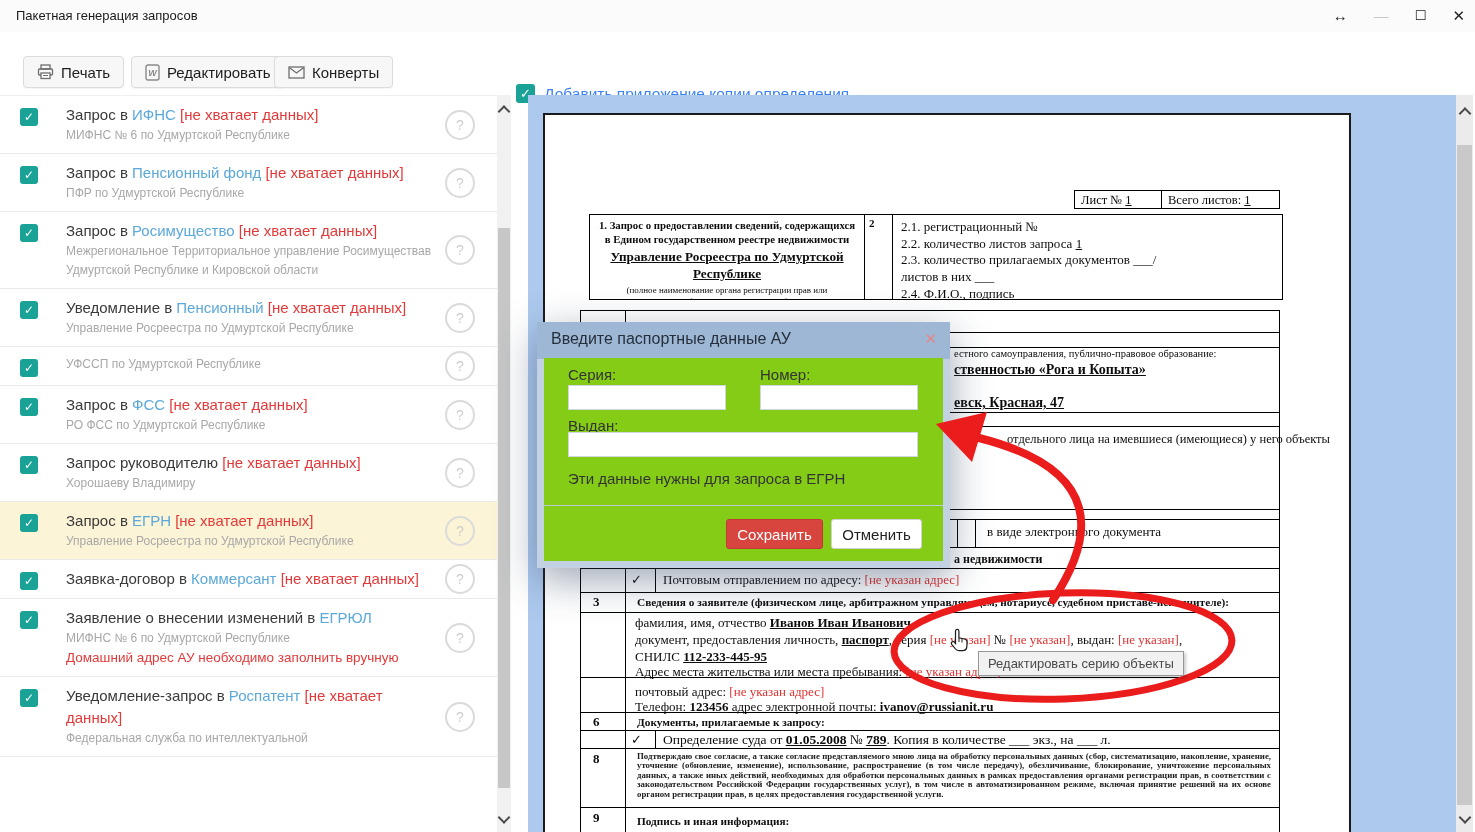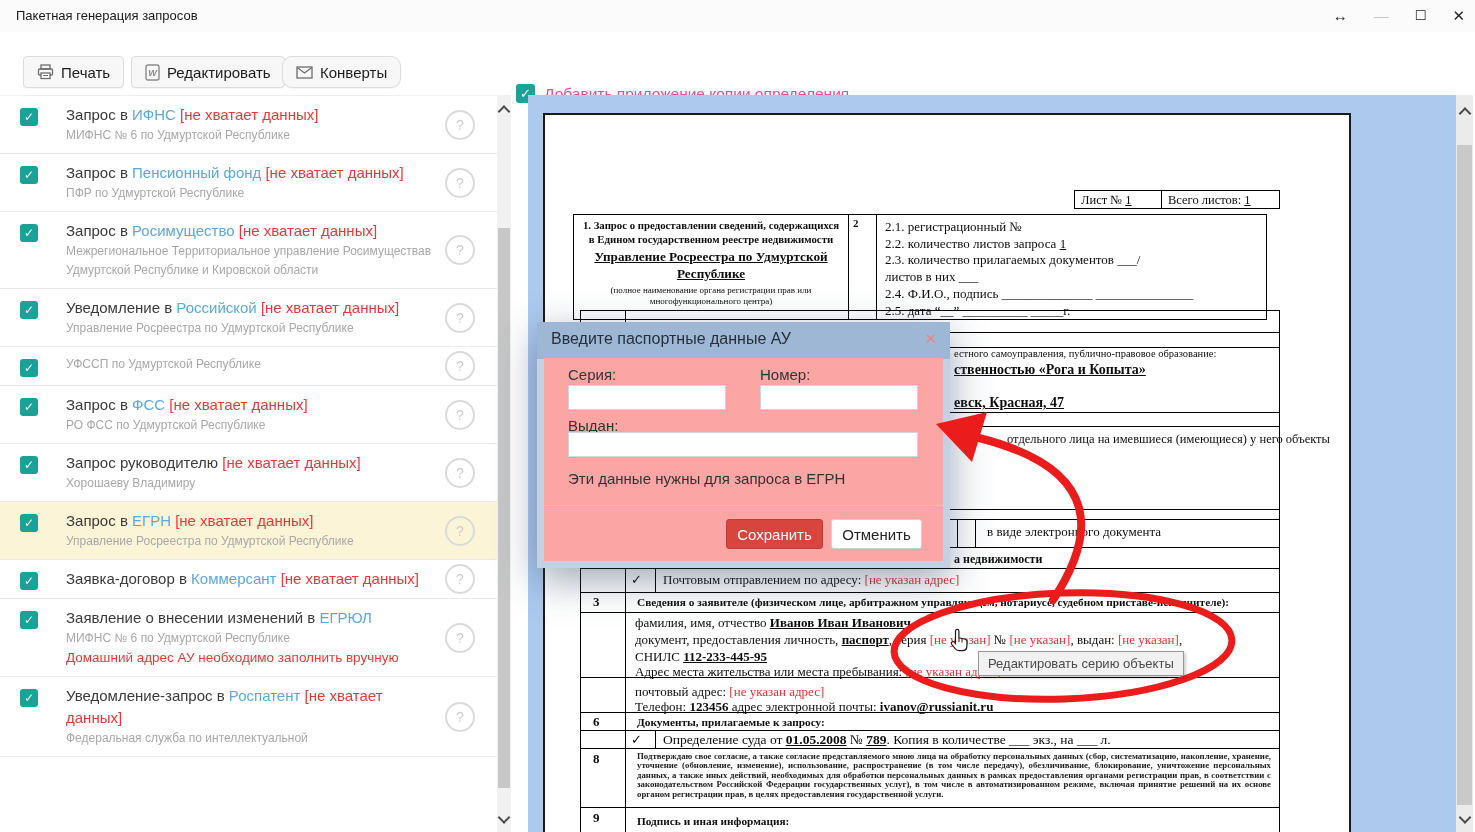--- a/index.html
+++ b/index.html
@@ -14,21 +14,21 @@
   .wctrl.max{font-size:13px;}
   
   .toolbar{position:absolute;left:0;top:32px;width:100%;height:63px;background:#fff;}
   .tbtn{position:absolute;top:24px;height:32px;background:#f7f7f7;border:1px solid #dcdcdc;
         border-radius:4px;display:flex;align-items:center;gap:7px;padding:0 13px;
         font-size:15px;color:#1c1c1c;box-shadow:0 1px 1px rgba(0,0,0,.04);}
   .tbtn svg{display:block;}
   .topchk{position:absolute;left:516px;top:52px;display:flex;align-items:center;gap:9px;}
   .chk{width:19px;height:19px;border-radius:3px;background:#19a295;color:#fff;font-size:13px;
        display:flex;align-items:center;justify-content:center;font-weight:bold;}
-  .topchk .lbl{font-size:15.5px;color:#ec4899;}
+  .topchk .lbl{font-size:15.5px;color:#3b82f6;}
   
   .listwrap{position:absolute;left:0;top:95px;width:497px;height:737px;overflow:hidden;border-top:1px solid #efefef;}
   .item{position:relative;display:flex;align-items:flex-start;padding:8px 0 8px 20px;border-bottom:1px solid #e9e9e9;}
   .item.selected{background:#fcf4d7;}
   .item .cb{margin-top:4px;width:18px;height:18px;border-radius:3px;background:#19a295;color:#fff;
             font-size:12px;display:flex;align-items:center;justify-content:center;flex:none;font-weight:bold;}
   .item .txt{margin-left:28px;width:366px;}
   .item .title{font-size:15px;line-height:22px;color:#3a3a3a;}
   .item .title .lnk{color:#5ba8da;}
   .item .title .red{color:#e23a3a;}
@@ -50,40 +50,40 @@
   .abs{position:absolute;}
   .hl{position:absolute;height:1px;background:#000;}
   .vl{position:absolute;width:1px;background:#000;}
   .doc13{font-size:13px;line-height:16px;white-space:nowrap;}
   .doc-b{font-weight:bold;}
   .u{text-decoration:underline;}
   .bu{font-weight:bold;text-decoration:underline;}
   .red{color:#e03232;}
   .small-cap{font-size:10.5px;}
   .sheetbox{position:absolute;border:1px solid #000;font-size:12.5px;padding:2px 6px 0 6px;height:19px;box-sizing:border-box;}
-  .hdrtable{position:absolute;left:28px;top:99px;width:694px;height:106px;border:1px solid #000;
+  .hdrtable{position:absolute;left:44px;top:99px;width:694px;height:86px;border:1px solid #000;
             display:grid;grid-template-columns:275px 28px 391px;box-sizing:border-box;}
   .hdrtable>div{border-right:1px solid #000;box-sizing:border-box;overflow:hidden;}
   .hdrtable>div:last-child{border-right:none;}
   .hc1{text-align:center;padding-top:3px;}
   .hc1 .b1{font-size:10.8px;font-weight:bold;line-height:14px;}
   .hc1 .org{font-size:13.2px;font-weight:bold;text-decoration:underline;line-height:17px;margin-top:2px;}
   .hc1 .note{font-size:9px;line-height:11px;margin-top:3px;}
   .hc2{font-size:11px;font-weight:bold;padding:2px 0 0 4px;}
   .hc3{padding:4px 0 0 8px;}
   .hc3 div{font-size:13px;line-height:16.7px;white-space:nowrap;}
   .sect{font-size:11.3px;font-weight:bold;white-space:nowrap;}
   .par8{font-size:8.8px;line-height:9.4px;text-align:justify;font-weight:bold;color:#222;}
   
   .modal{position:absolute;left:537px;top:322px;width:413px;height:246px;background:#c3d2e3;
          box-shadow:0 12px 38px rgba(40,60,90,.45);z-index:30;}
   .mhead{position:absolute;left:0;top:0;right:0;height:37px;background:#9db7d5;}
   .mhead .mtitle{position:absolute;left:14px;top:8px;font-size:16px;color:#25303c;}
   .mclose{position:absolute;right:13px;top:8px;font-size:15px;font-weight:bold;color:#e8868a;}
-  .mbody{position:absolute;left:7px;right:7px;top:36px;bottom:7px;background:#fca5a5;}
+  .mbody{position:absolute;left:7px;right:7px;top:36px;bottom:7px;background:#84cc16;}
   .mlabel{position:absolute;font-size:15px;color:#333;}
   .minput{position:absolute;background:#fff;border:1px solid #cfd6dd;box-sizing:border-box;height:25px;font-size:14px;padding:0 6px;font-family:inherit;}
   .mnote{position:absolute;font-size:15px;color:#333;}
   .msep{position:absolute;left:0;right:0;height:1px;background:#bccbdc;}
   .mbtn{position:absolute;height:30px;border-radius:3px;font-size:15px;display:flex;align-items:center;justify-content:center;box-sizing:border-box;}
   .mbtn.save{background:#d7453e;color:#fff;border:1px solid #c03b35;}
   .mbtn.cancel{background:#fff;color:#222;border:1px solid #d2d2d2;}
   
   .annot{position:absolute;left:0;top:0;width:1475px;height:832px;pointer-events:none;z-index:40;}
   .tooltip{position:absolute;left:978px;top:651px;z-index:60;background:#f1f1f1;border:1px solid #969696;
@@ -117,21 +117,21 @@
   </button>
   <button class="tbtn" style="left:131px;">
     <span>
       <svg width="15" height="17" viewBox="0 0 15 17">
           <rect x="1" y="1" width="13" height="15" rx="2" fill="none" stroke="#8a8a8a" stroke-width="1.4"></rect>
           <text x="7.5" y="12" font-size="9" font-family="Liberation Sans,sans-serif" fill="#8a8a8a" text-anchor="middle" font-style="italic" font-weight="bold">W</text>
         </svg>
     </span>
     <span>Редактировать</span>
   </button>
-  <button class="tbtn" style="left:282px;border-radius:10px;">
+  <button class="tbtn" style="left:274px;">
     <span>
       <svg width="17" height="13" viewBox="0 0 17 13">
           <rect x="1" y="1" width="15" height="11" fill="none" stroke="#6e6e6e" stroke-width="1.3"></rect>
           <path d="M1.5 1.8 L8.5 7 L15.5 1.8" fill="none" stroke="#6e6e6e" stroke-width="1.3"></path>
         </svg>
     </span>
     <span>Конверты</span>
   </button>
   <div class="topchk">
     <span class="chk">✓</span>
@@ -160,21 +160,21 @@
       <span class="cb">✓</span>
       <div class="txt">
         <div class="title"><span>Запрос в </span><span class="lnk">Росимущество</span><span> </span><span class="red">[не хватает данных]</span></div>
         <div class="sub">Межрегиональное Территориальное управление Росимуществав Удмуртской Республике и Кировской области</div>
       </div>
       <span class="help">?</span>
     </div>
     <div class="item">
       <span class="cb">✓</span>
       <div class="txt">
-        <div class="title"><span>Уведомление в </span><span class="lnk">Российской</span><span> </span><span class="red">[не хватает данных]</span></div>
+        <div class="title"><span>Уведомление в </span><span class="lnk">Пенсионный</span><span> </span><span class="red">[не хватает данных]</span></div>
         <div class="sub">Управление Росреестра по Удмуртской Республике</div>
       </div>
       <span class="help">?</span>
     </div>
     <div class="item">
       <span class="cb">✓</span>
       <div class="txt">
         <div class="sub">УФССП по Удмуртской Республике</div>
       </div>
       <span class="help">?</span>

